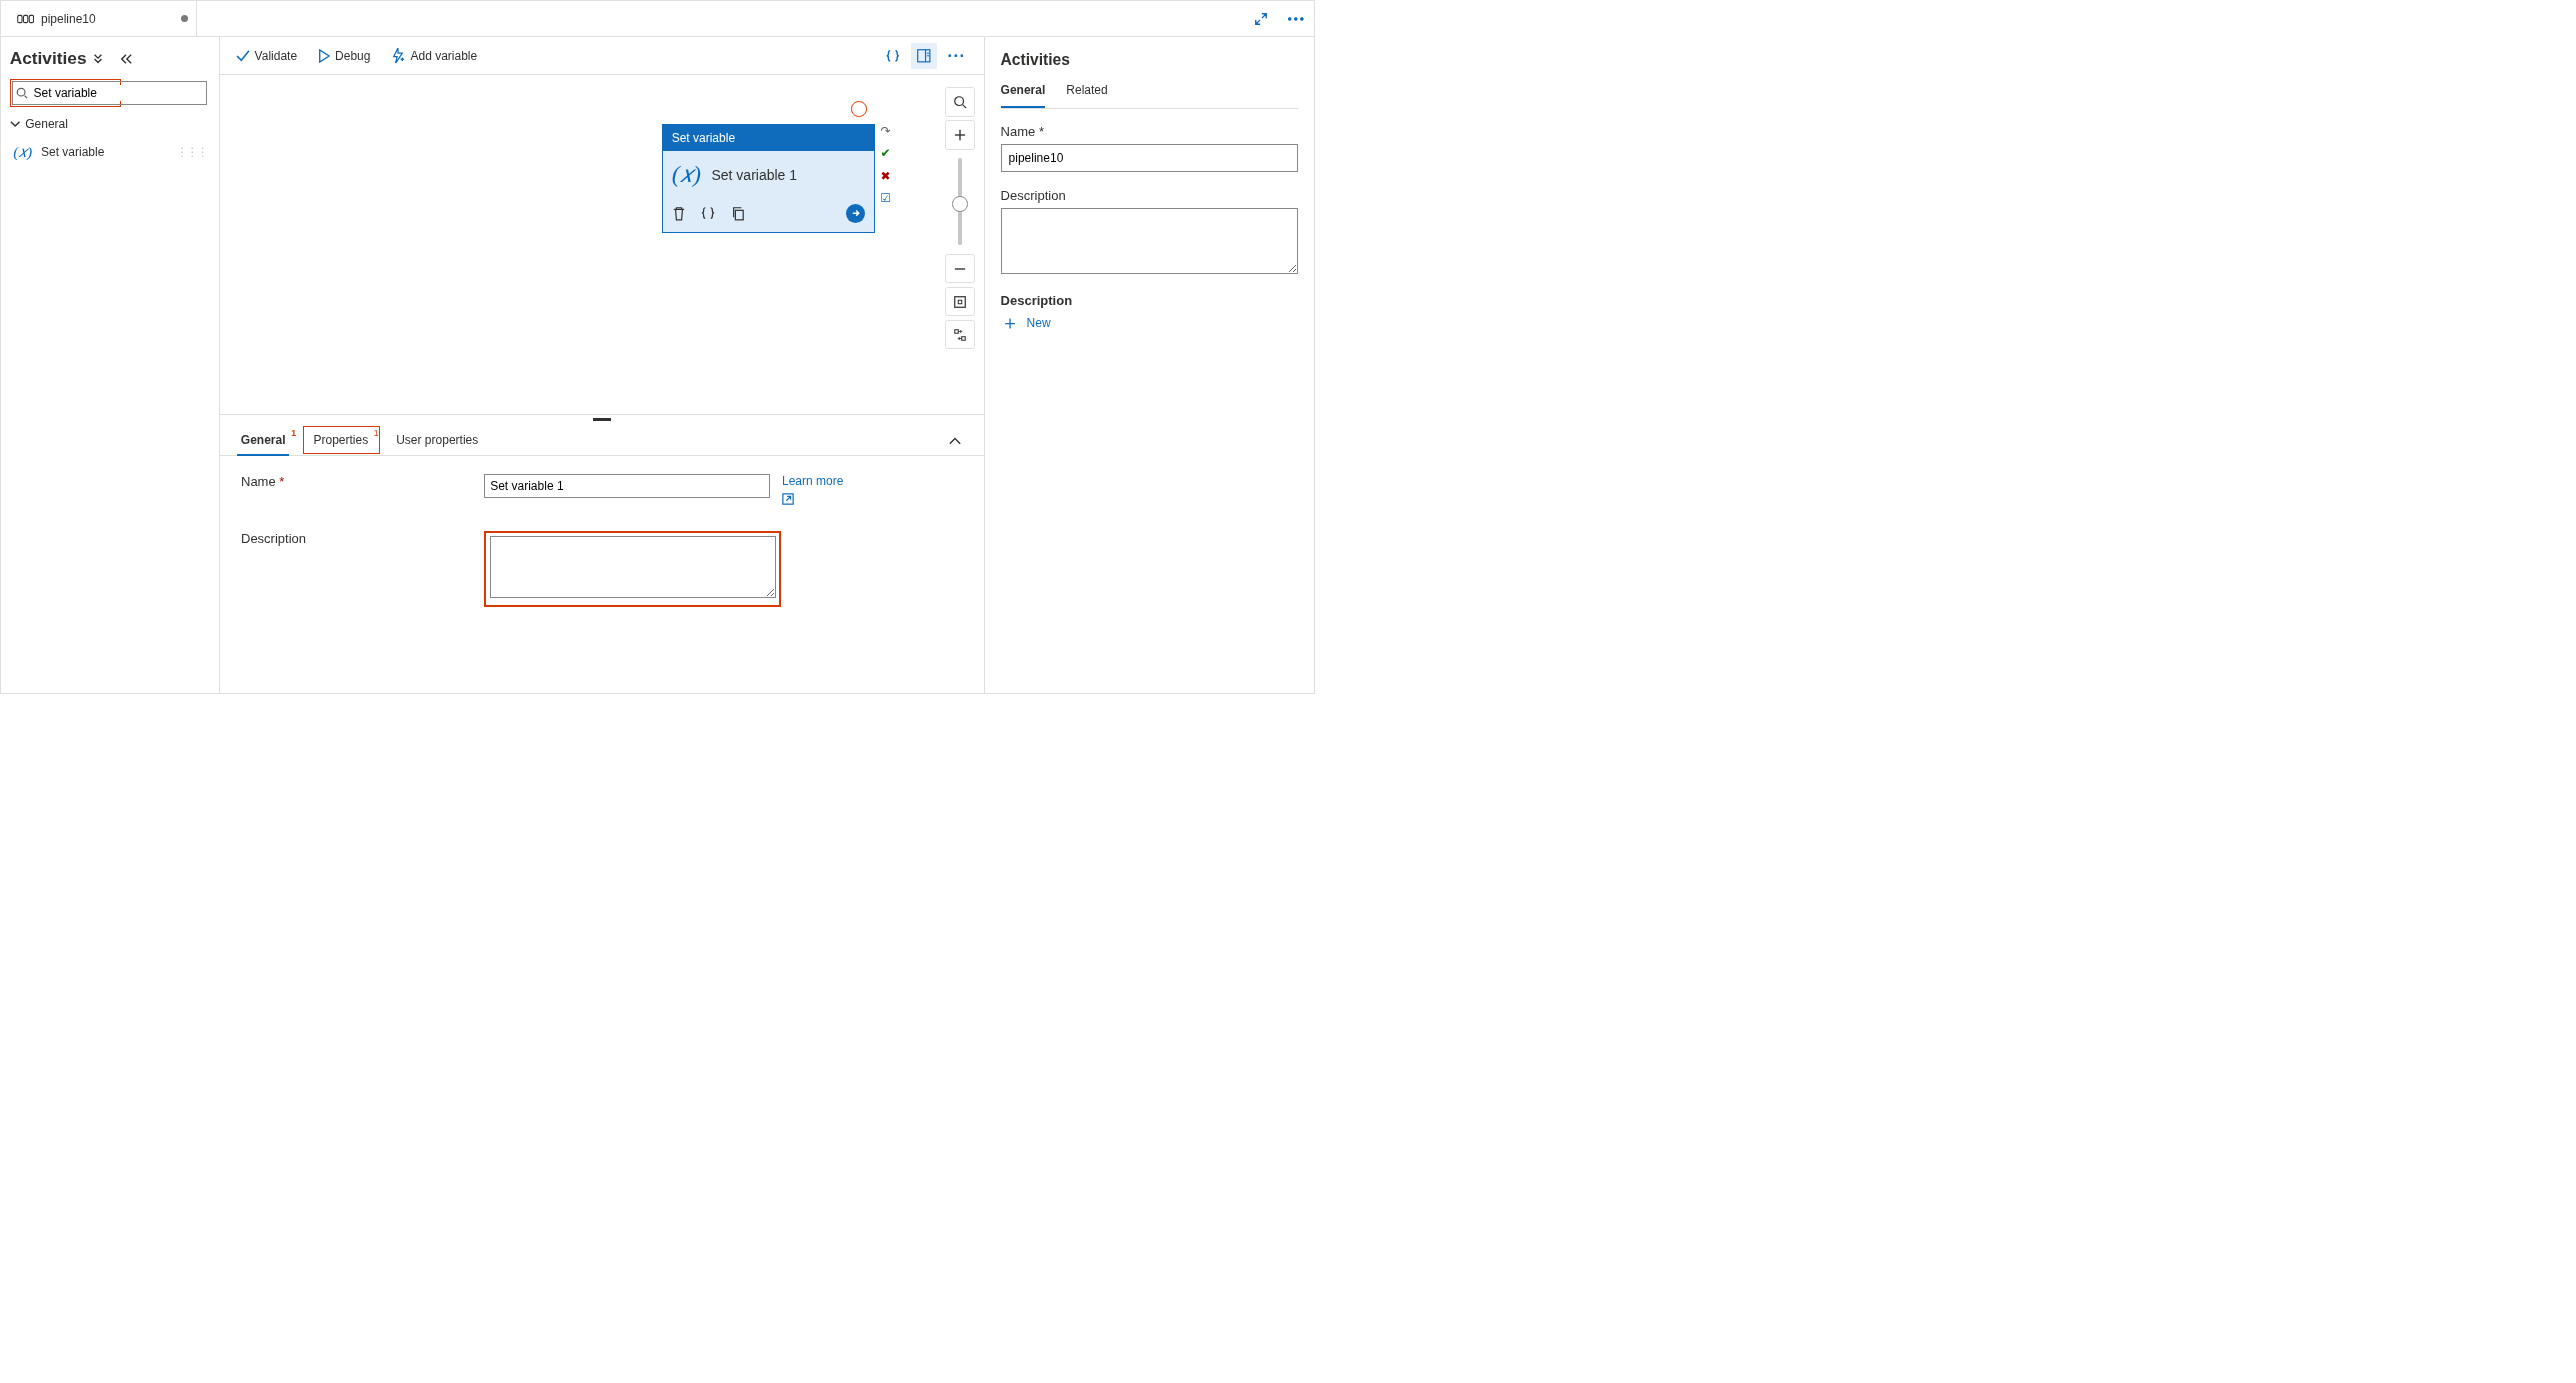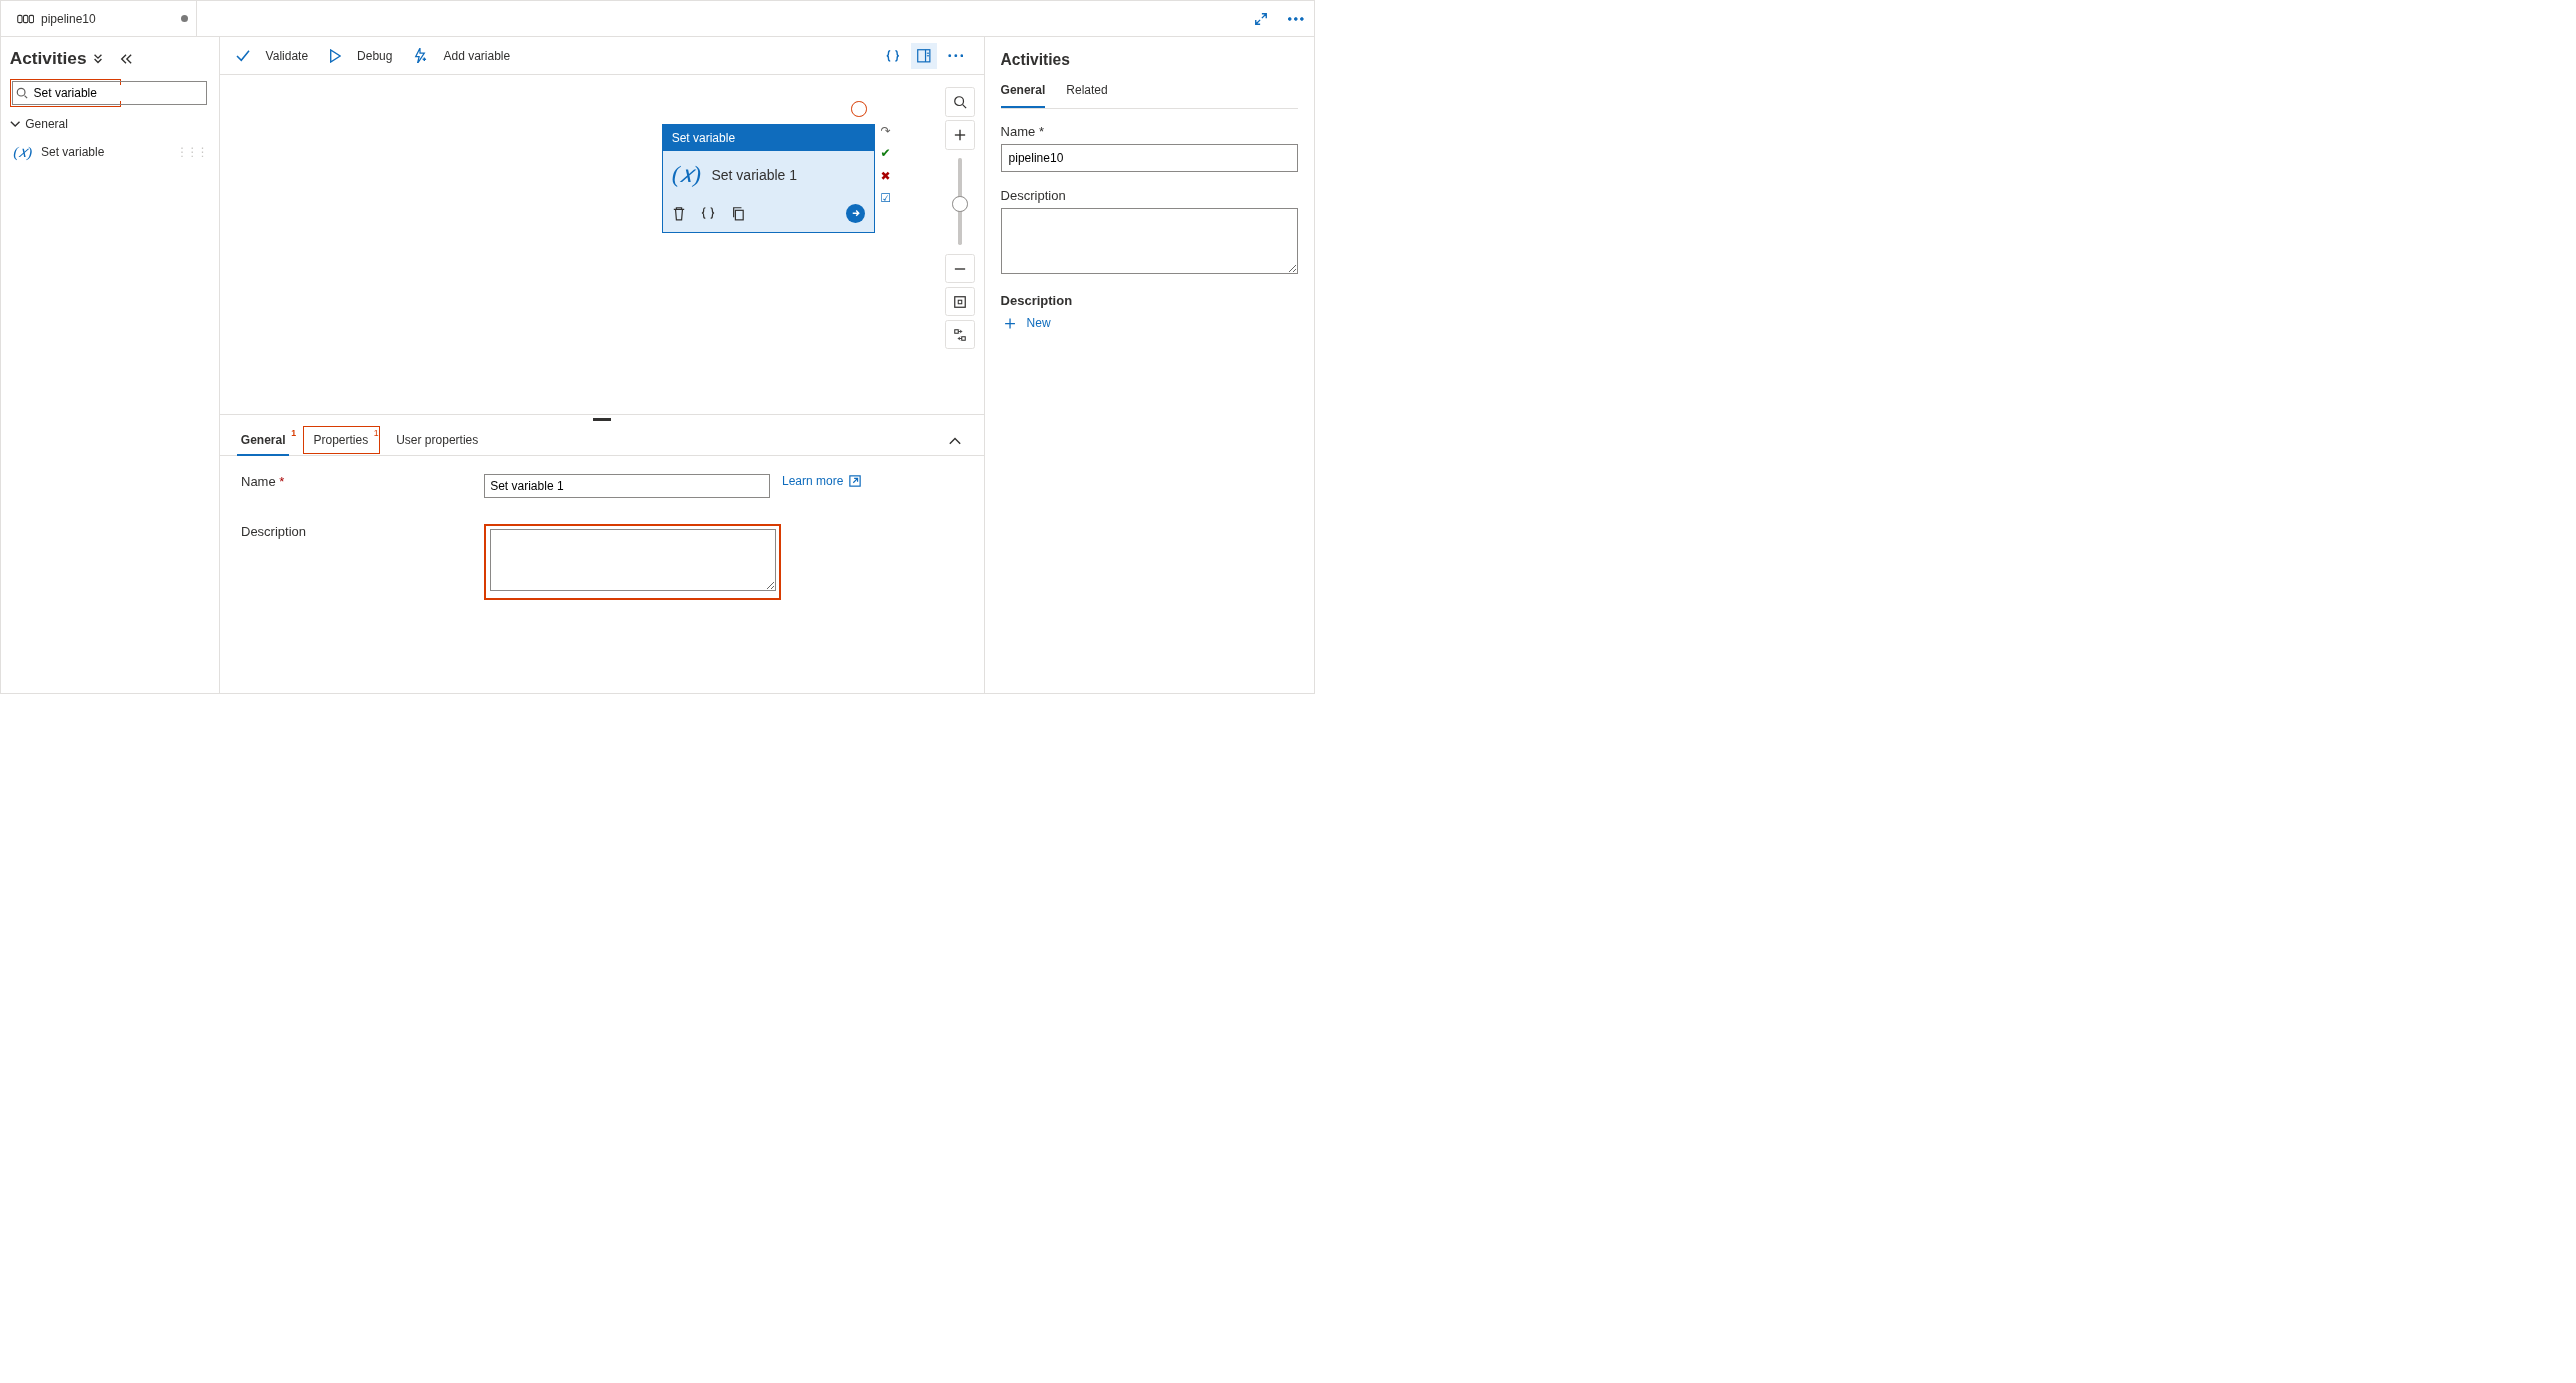--- a/index.html
+++ b/index.html
@@ -26,21 +26,21 @@
   .search-inner input { border: none; outline: none; font-size: 12px; width: 100%; }
   .search-inner .sicon { margin-right: 3.5px; }
   .group-head { display: flex; align-items: center; gap: 5.2px; margin: 7px 0; cursor: pointer; }
   .activity-item { display: flex; align-items: center; gap: 8.7px; padding: 5.2px 3.5px; }
   .activity-item .var-icon { color: #0F6CBD; font-style: italic; font-family: serif; font-size: 15.6px; }
   .activity-item .drag { margin-left: auto; color: #c8c6c4; letter-spacing: -1.7px; }
 
   
   .center { flex: 1; display: flex; flex-direction: column; min-width: 0; }
   .toolbar { height: 38px; border-bottom: 0.9px solid #e1dfdd; display: flex; align-items: center; padding: 0 15.6px; gap: 21px; }
-  .tool { display: flex; align-items: center; gap: 16px; cursor: pointer; justify-content: flex-end; }
+  .tool { display: flex; align-items: center; gap: 5px; cursor: pointer; justify-content: flex-end; }
   .toolbar .right { margin-left: auto; display: flex; gap: 5.2px; }
   .tool-box { width: 26px; height: 26px; display:flex; align-items:center; justify-content:center;}
   .tool-box.active { background:#e5f0fb; }
 
   .canvas-area { flex: 1; position: relative; border-bottom: 0.9px solid #e1dfdd; min-height: 0; }
   .canvas { position: absolute; inset: 0; }
 
   .activity-node { position: absolute; left: 442px; top: 49px; width: 213px; background: #deecf9; border: 0.9px solid #0F6CBD; }
   .activity-node .head { background: #0F6CBD; color: #fff; padding: 6px 8.7px; font-size: 12px; }
   .activity-node .mid { display: flex; align-items: center; gap: 10.4px; padding: 10.4px 8.7px; }
@@ -67,21 +67,21 @@
   .btab.active::after { content:""; position:absolute; left:0; right:0; bottom:-0.9px; height:2.6px; background:#0F6CBD; }
   .btab .sup { color:#d83b01; font-size:8.7px; position:absolute; top:3.5px; right:-7px;}
   .btab.redbox-outer::before { content:""; position:absolute; left:-7px; right:-8.7px; top:1.7px; bottom:1.7px; border:1.7px solid #d83b01; }
   .bottom .collapse { margin-left:auto; padding:8.7px 5.2px; cursor:pointer;}
   .form { padding: 17.3px 21px; }
   .form-row { display:flex; align-items:flex-start; margin-bottom: 26px; }
   .form-row label { width: 243px; font-size:13px; }
   .form-row .req { color:#a80000; }
   .form-row input[type=text]{ width:286px; height:24px; border:0.9px solid #8a8886; padding:0 5.2px; font-size:12px;}
   .form-row textarea{ width:286px; height:62px; border:0.9px solid #8a8886; resize:both; padding:3.5px 5.2px;}
-  .learn { color:#0F6CBD; margin-left:12px; display:flex; align-items:center; gap:5.2px; cursor:pointer;}
+  .learn { color:#0F6CBD; margin-left:12px; display:flex; gap:5.2px; cursor:pointer;flex-direction:column;}
   .red-box { border: 2.6px solid #d83b01; padding: 3.5px; display:inline-block;}
 
   
   .props { width: 330px; border-left: 0.9px solid #e1dfdd; padding: 14px 15.6px; }
   .props h3 { margin: 0 0 14px 0; font-size:15.6px; font-weight:700; }
   .props-tabs { display:flex; gap:21px; border-bottom:0.9px solid #e1dfdd; margin-bottom:15.6px;}
   .ptab { padding-bottom:8.7px; cursor:pointer; }
   .ptab.active { font-weight:600; border-bottom:2.6px solid #0F6CBD; }
   .pfield { margin-bottom:15.6px; }
   .pfield label { display:block; margin-bottom:5.2px; font-size:13px;}

